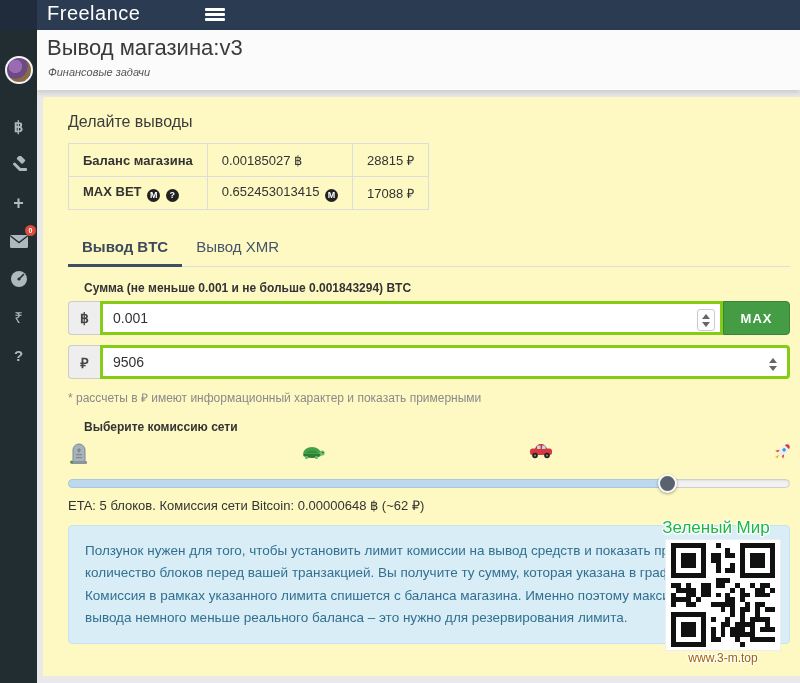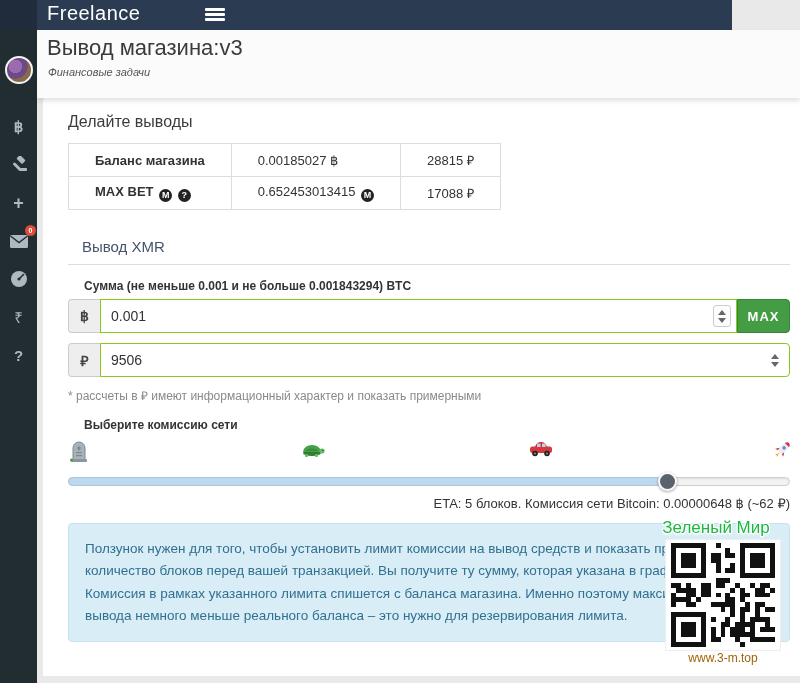--- a/index.html
+++ b/index.html
@@ -1,98 +1,98 @@
 <!DOCTYPE html>
 <html><head>
 <meta charset="utf-8">
 <style>
   * { margin:0; padding:0; box-sizing:border-box; }
   html,body { width:800px; height:683px; overflow:hidden; }
   body { background:#e9e9e9; font-family:"Liberation Sans", sans-serif; position:relative; }
 
   
-  .navbar { position:absolute; top:0; left:0; width:732px; height:30px; background:#2b3c52; z-index:5; }
+  .navbar { position:absolute; top:0; left:0; width:800px; height:30px; background:#2b3c52; z-index:5; }
   .navbar-corner { position:absolute; left:0; top:0; width:37px; height:30px; background:#202c3c; }
   .brand { position:absolute; left:47px; top:2px; color:#fff; font-size:20px; letter-spacing:.5px; cursor:pointer; }
   .hamburger { position:absolute; left:205px; top:8px; width:20px; cursor:pointer; }
   .hamburger i { display:block; height:3px; background:#fff; border-radius:1px; margin-bottom:2px; }
 
   
   .sidebar { position:absolute; top:30px; left:0; width:37px; bottom:0; background:#222d32; z-index:6; }
   .avatar { position:absolute; top:26px; left:5px; width:28px; height:28px; border-radius:50%;
             border:2px solid #f4f4f4;
             background:radial-gradient(circle at 35% 35%, #9a6bb0 0 30%, #6b4a86 31% 55%, #8a6a44 56% 75%, #3a2b4a 76%);
   }
   .side-icons { position:absolute; top:78px; left:0; width:37px; }
   .sicon { position:relative; width:37px; height:38px; display:flex; align-items:center; justify-content:center;
            color:#aeb9bf; font-size:15px; font-weight:bold; cursor:pointer; }
   .sicon svg { display:block; }
   .badge { position:absolute; top:3px; right:1px; min-width:11px; height:11px; background:#dd4b39; color:#fff;
            font-size:7px; font-weight:bold; border-radius:6px; display:flex; align-items:center; justify-content:center;
            padding:0 2px; }
 
   
-  .page-header { position:absolute; top:30px; left:37px; right:0; height:68px; background:#fbfbfb;
+  .page-header { position:absolute; top:30px; left:37px; right:0; height:60px; background:#fbfbfb;
                  box-shadow:0 3px 5px rgba(0,0,0,.12); z-index:2; }
   .page-title { position:absolute; left:10px; top:5px; font-size:22px; color:#3a3a3a; font-weight:400; }
   .page-subtitle { position:absolute; left:11px; top:36px; font-size:11px; color:#555; font-style:italic; }
 
   
-  .panel { position:absolute; top:97px; left:43px; width:757px; height:579px; background:#ffffff;
+  .panel { position:absolute; top:97px; left:43px; width:757px; height:579px; background:#fef9c3;
            border-radius:4px 0 0 0; padding:10px 10px 0 25px; z-index:1; }
 
   .section-heading { font-size:16px; color:#3c3c3c; margin:6px 0 12px; }
 
   table.balance { border-collapse:collapse; font-size:13px; color:#333; }
-  table.balance td { border:1px solid #ddd; padding:7px 26px; height:30px; white-space:nowrap; }
+  table.balance td { border:1px solid #ddd; padding:7px 14px; height:30px; white-space:nowrap; }
   table.balance td.lbl { font-weight:bold; width:137px; }
   table.balance td.val { width:145px; }
   table.balance td.rub { width:68px; }
 
   .circle-ico { display:inline-flex; width:13px; height:13px; border-radius:50%; background:#222;
                 color:#fff; font-size:9px; font-weight:bold; align-items:center; justify-content:center;
                 vertical-align:-2px; margin-left:2px; }
 
   
   .tabs { display:flex; border-bottom:1px solid #ddd; margin-top:20px; }
   .tab { padding:8px 14px 9px; font-size:15px; color:#44546a; cursor:pointer; }
   .tab.active { font-weight:bold; color:#3e4a5a; border-bottom:3px solid #3e4f63; margin-bottom:-1px; }
 
   .field-label { font-size:12px; font-weight:bold; color:#333; margin:14px 16px 6px; }
 
   
   .igroup { display:flex; height:34px; margin-bottom:10px; }
   .iaddon { width:32px; background:#eee; border:1px solid #ccc; border-right:0; border-radius:4px 0 0 4px;
             display:flex; align-items:center; justify-content:center; font-size:14px; font-weight:bold; color:#444; }
-  .ifield { flex:1; position:relative; border:1px solid #84cc16; background:#fff; display:flex; align-items:flex-start; }
+  .ifield { flex:1; position:relative; border:3px solid #84cc16; background:#fff; display:flex; align-items:flex-start; }
   .ifield.rounded-r { border-radius:0 4px 4px 0; }
   .ifield input { border:0; outline:0; width:100%; height:100%; font-size:14px; color:#333; padding:0 30px 0 10px;
                   font-family:"Liberation Sans", sans-serif; background:transparent; }
   .spinner { position:absolute; right:5px; top:5px; width:18px; height:22px; display:flex; flex-direction:column;
              align-items:center; justify-content:center; gap:3px; cursor:pointer; }
   .spinner.boxed { border:1px solid #ccc; border-radius:3px; background:#fdfdfd; }
   .arr-up { width:0; height:0; border-left:4px solid transparent; border-right:4px solid transparent; border-bottom:5px solid #666; }
   .arr-dn { width:0; height:0; border-left:4px solid transparent; border-right:4px solid transparent; border-top:5px solid #666; }
-  .max-btn { width:53px; background:#449d44; border:1px solid #398439; border-radius:0 4px 4px 0; color:#fff;
+  .max-btn { width:67px; background:#449d44; border:1px solid #398439; border-radius:0 4px 4px 0; color:#fff;
              font-weight:bold; font-size:13px; letter-spacing:1px; cursor:pointer; font-family:"Liberation Sans", sans-serif; }
 
   .footnote { font-size:12px; color:#8a8a8a; margin:2px 0 14px; }
 
   
   .speed-row { position:relative; height:28px; margin:4px 0 6px; }
   .speed-row .sp { position:absolute; top:0; }
   .sp1 { left:0; }   .sp2 { left:232px; } .sp3 { left:460px; } .sp4 { left:702px; }
   .slider { position:relative; height:18px; margin-right:0; cursor:pointer; }
   .slider-track { position:absolute; top:5px; left:0; right:0; height:9px; background:#f2f2f2; border:1px solid #cfcfcf;
                   border-radius:5px; box-shadow:inset 0 1px 2px rgba(0,0,0,.08); }
   .slider-fill { position:absolute; top:5px; left:0; height:9px; background:#bdd9ee; border:1px solid #a8c8e0;
                  border-radius:5px 0 0 5px; }
   .slider-handle { position:absolute; top:0; width:19px; height:19px; border-radius:50%; background:#5a626d;
                    border:2px solid #fafafa; box-shadow:0 1px 3px rgba(0,0,0,.35); cursor:grab; }
-  .eta { text-align:right; font-size:13px; color:#333; margin:6px 0 12px; }
+  .eta { text-align:left; font-size:13px; color:#333; margin:6px 0 12px; }
 
   
   .info-box { background:#d9edf7; border:1px solid #c7e3f1; border-radius:4px; color:#31708f;
               font-size:13.5px; line-height:1.65; padding:14px 16px; width:722px; }
 
   
   .watermark { position:absolute; left:658px; top:518px; width:130px; z-index:50; text-align:center; }
   .wm-title { color:#1cb841; font-size:17px; white-space:nowrap; margin-left:-14px;
               text-shadow:-1px -1px 0 #fff, 1px -1px 0 #fff, -1px 1px 0 #fff, 1px 1px 0 #fff, 0 2px 2px #fff; }
   .wm-qr { width:114px; height:110px; background:#fff; padding:3px; margin:2px auto 0; box-shadow:0 0 0 1px #eee; }
@@ -179,20 +179,21 @@
       <td class="val">
         <span>0.652453013415</span>
         <span class="circle-ico">M</span>
       </td>
       <td class="rub">17088 ₽</td>
     </tr>
   </tbody>
     </table>
 
   <div class="tabs">
+    <div class="tab active">Вывод BTC</div>
     <div class="tab">Вывод XMR</div>
   </div>
 
   <div class="field-label">Сумма (не меньше 0.001 и не больше 0.001843294) BTC</div>
 
   <div class="igroup">
     <div class="iaddon">฿</div>
     <div class="ifield">
       <input type="text" value="0.001" style="">
       <div class="spinner boxed">

